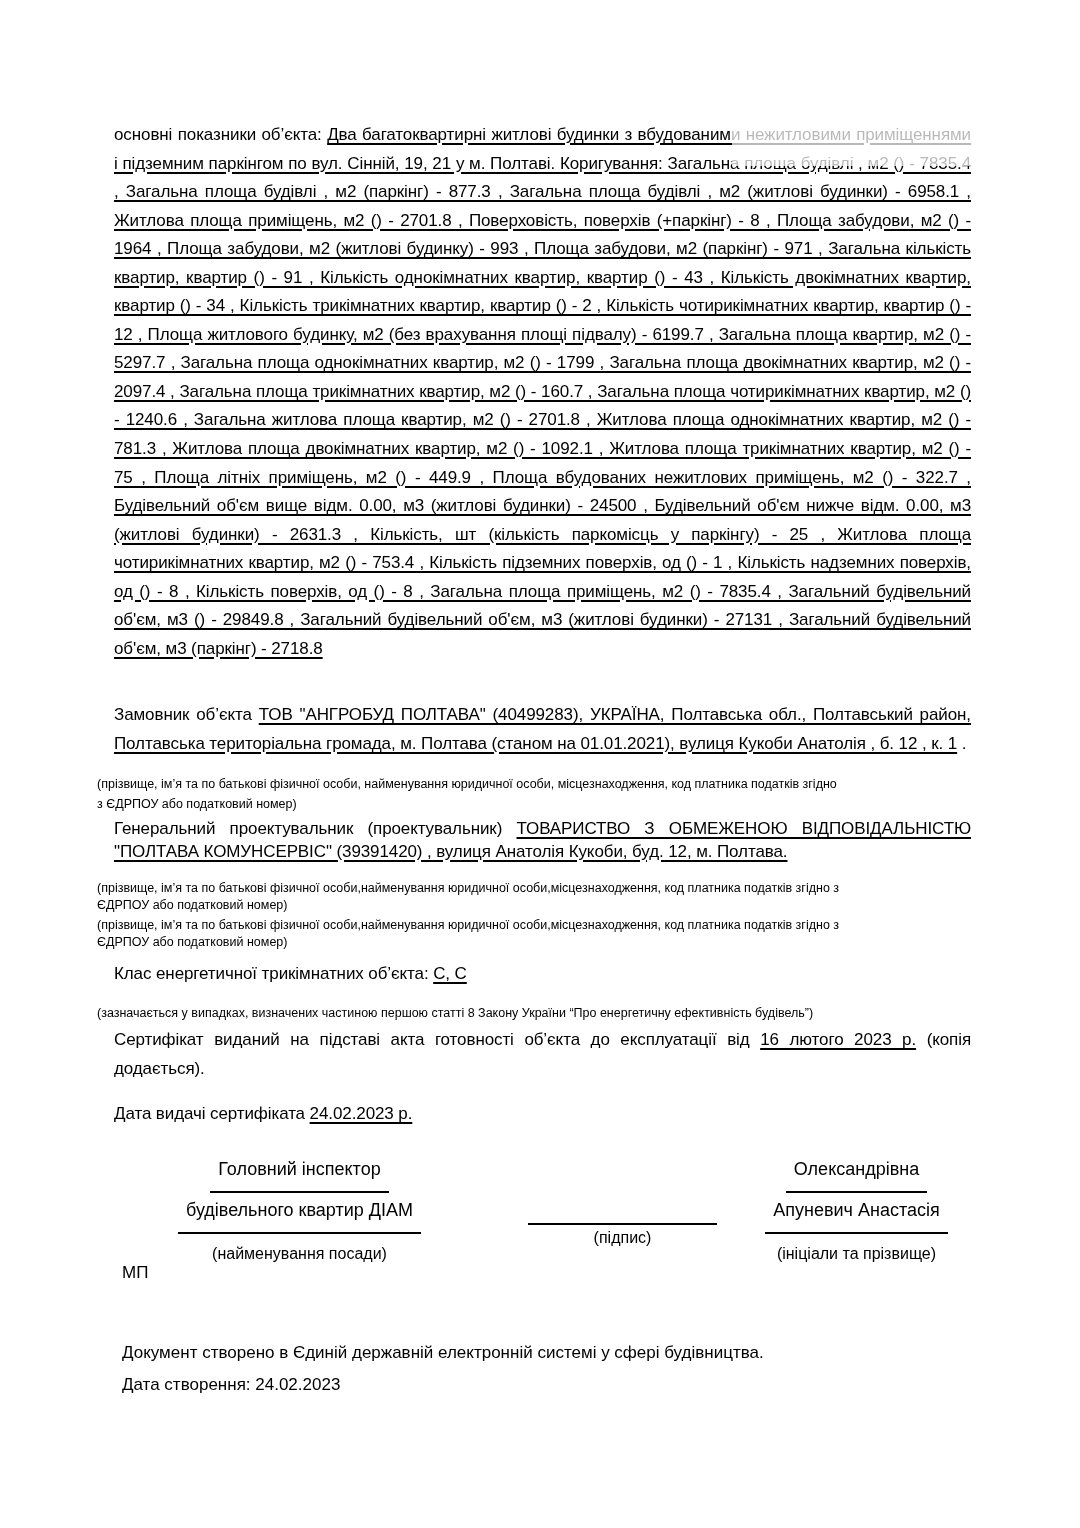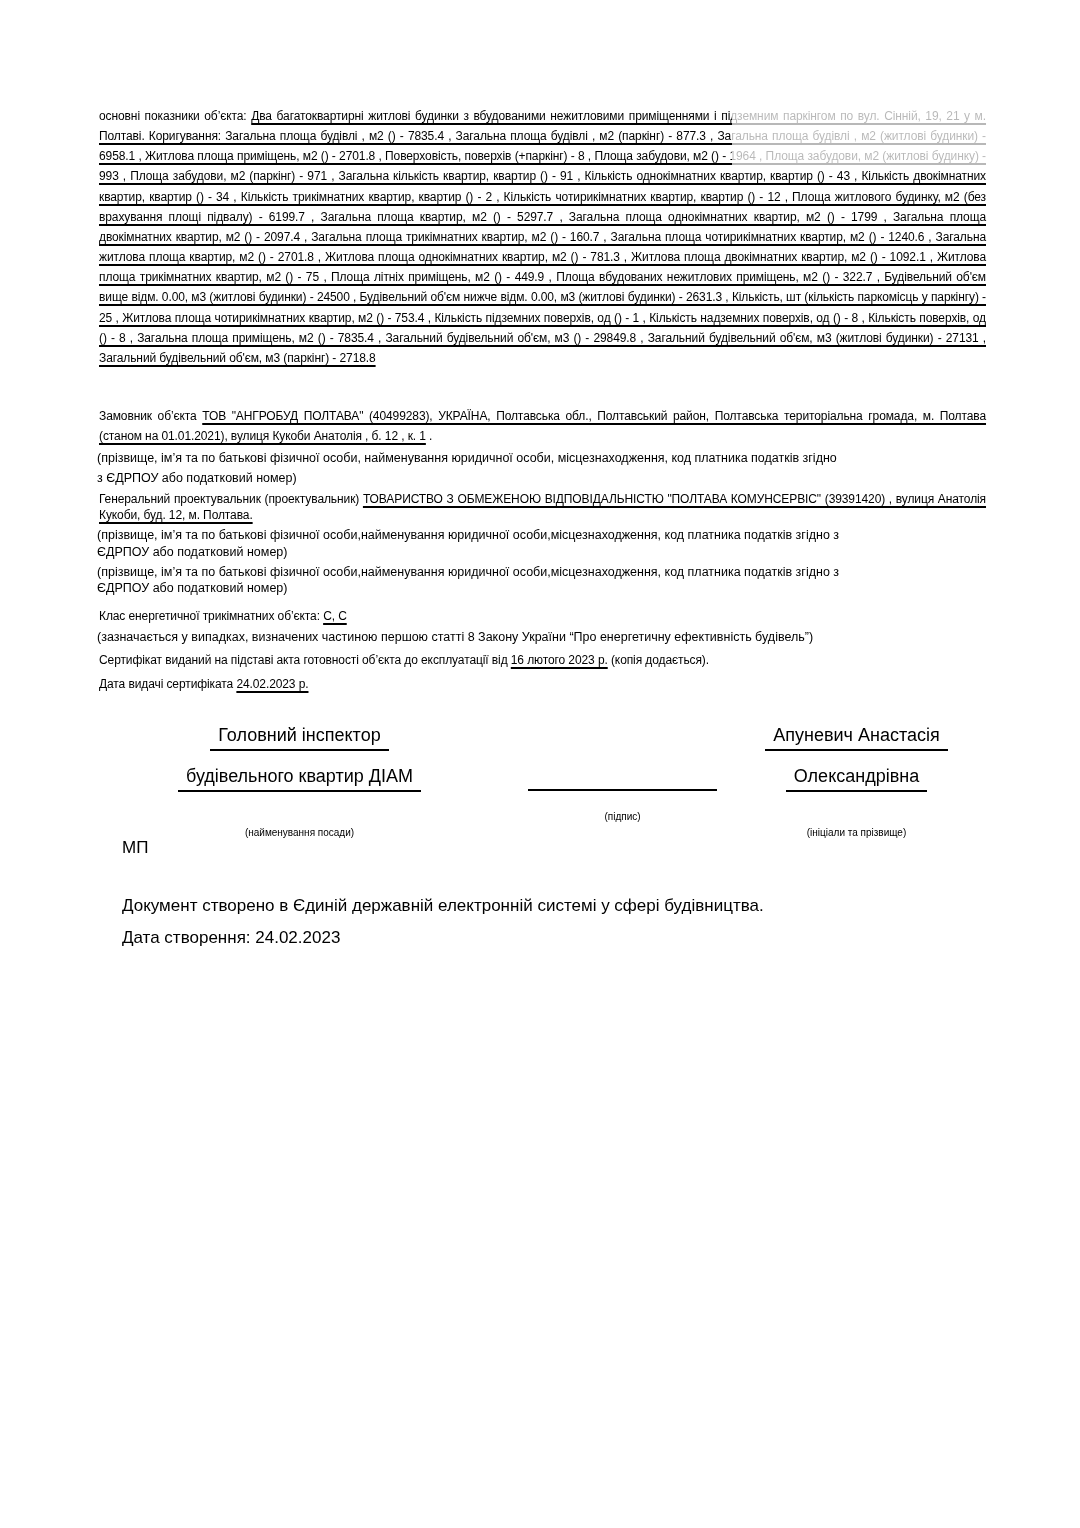--- a/index.html
+++ b/index.html
@@ -8,22 +8,22 @@
     width:1080px;
     height:1528px;
     background:#ffffff;
     color:#000000;
     font-family:"Liberation Sans","DejaVu Sans",sans-serif;
     box-sizing:border-box;
     padding:104px 92px 0 97px;
     overflow:hidden;
   }
   .para{
-    margin:2px;
-    font-size:12px;
+    margin:17px;
+    font-size:17px;
     line-height:1.68;
     text-align:justify;
     letter-spacing:-0.1px;
   }
   .tight{line-height:1.32;}
   .u{
     text-decoration:underline;
     text-decoration-thickness:1.6px;
     text-underline-offset:3px;
   }
@@ -54,30 +54,30 @@
     margin-top:30px;
     font-size:18px;
   }
   .sig-left{width:405px;text-align:center;}
   .sig-mid{width:205px;margin-left:18px;text-align:center;}
   .sig-right{flex:1;text-align:center;}
   .sig-line-block{height:41px;}
   .uline{
     display:inline-block;
     border-bottom:2px solid #000;
-    padding:0 8px 3px 8px;
+    padding:0 8px 11px 8px;
   }
-  .sig-caption{font-size:10px;margin-top:20px;}
+  .sig-caption{font-size:16px;margin-top:4px;}
   .sig-rule{
     height:64px;
     border-bottom:2px solid #000;
     margin:0 8px;
   }
   .mp{padding-left:25px;font-size:17px;}
-  .footer{margin-top:38px;padding-left:25px;font-size:17px;}
+  .footer{margin-top:60px;padding-left:25px;font-size:17px;}
   .footer div{margin-bottom:12px;}
 </style>
 </head>
 <body>
 
 <div class="page">
 
   <p class="para"><span>основні показники об’єкта: </span><span class="u">Два багатоквартирні житлові будинки з вбудованими нежитловими приміщеннями і підземним паркінгом по вул. Сінній, 19, 21 у м. Полтаві. Коригування: Загальна площа будівлі , м2 () - 7835.4 , Загальна площа будівлі , м2 (паркінг) - 877.3 , Загальна площа будівлі , м2 (житлові будинки) - 6958.1 , Житлова площа приміщень, м2 () - 2701.8 , Поверховість, поверхів (+паркінг) - 8 , Площа забудови, м2 () - 1964 , Площа забудови, м2 (житлові будинку) - 993 , Площа забудови, м2 (паркінг) - 971 , Загальна кількість квартир, квартир () - 91 , Кількість однокімнатних квартир, квартир () - 43 , Кількість двокімнатних квартир, квартир () - 34 , Кількість трикімнатних квартир, квартир () - 2 , Кількість чотирикімнатних квартир, квартир () - 12 , Площа житлового будинку, м2 (без врахування площі підвалу) - 6199.7 , Загальна площа квартир, м2 () - 5297.7 , Загальна площа однокімнатних квартир, м2 () - 1799 , Загальна площа двокімнатних квартир, м2 () - 2097.4 , Загальна площа трикімнатних квартир, м2 () - 160.7 , Загальна площа чотирикімнатних квартир, м2 () - 1240.6 , Загальна житлова площа квартир, м2 () - 2701.8 , Житлова площа однокімнатних квартир, м2 () - 781.3 , Житлова площа двокімнатних квартир, м2 () - 1092.1 , Житлова площа трикімнатних квартир, м2 () - 75 , Площа літніх приміщень, м2 () - 449.9 , Площа вбудованих нежитлових приміщень, м2 () - 322.7 , Будівельний об'єм вище відм. 0.00, м3 (житлові будинки) - 24500 , Будівельний об'єм нижче відм. 0.00, м3 (житлові будинки) - 2631.3 , Кількість, шт (кількість паркомісць у паркінгу) - 25 , Житлова площа чотирикімнатних квартир, м2 () - 753.4 , Кількість підземних поверхів, од () - 1 , Кількість надземних поверхів, од () - 8 , Кількість поверхів, од () - 8 , Загальна площа приміщень, м2 () - 7835.4 , Загальний будівельний об'єм, м3 () - 29849.8 , Загальний будівельний об'єм, м3 (житлові будинки) - 27131 , Загальний будівельний об'єм, м3 (паркінг) - 2718.8</span></p>
 
   <div class="fade-overlay"></div>
@@ -112,22 +112,22 @@
     <div class="sig-left">
       <div class="sig-line-block"><span class="uline">Головний інспектор</span></div>
       <div class="sig-line-block"><span class="uline">будівельного квартир ДІАМ</span></div>
       <div class="sig-caption">(найменування посади)</div>
     </div>
     <div class="sig-mid">
       <div class="sig-rule"></div>
       <div class="sig-caption">(підпис)</div>
     </div>
     <div class="sig-right">
+      <div class="sig-line-block"><span class="uline">Олександрівна</span></div>
       <div class="sig-line-block"><span class="uline">Апуневич Анастасія</span></div>
-      <div class="sig-line-block"><span class="uline">Олександрівна</span></div>
       <div class="sig-caption">(ініціали та прізвище)</div>
     </div>
   </div>
 
   <div class="mp">МП</div>
 
   <div class="footer">
     <div>Документ створено в Єдиній державній електронній системі у сфері будівництва.</div>
     <div>Дата створення: 24.02.2023</div>
   </div>

